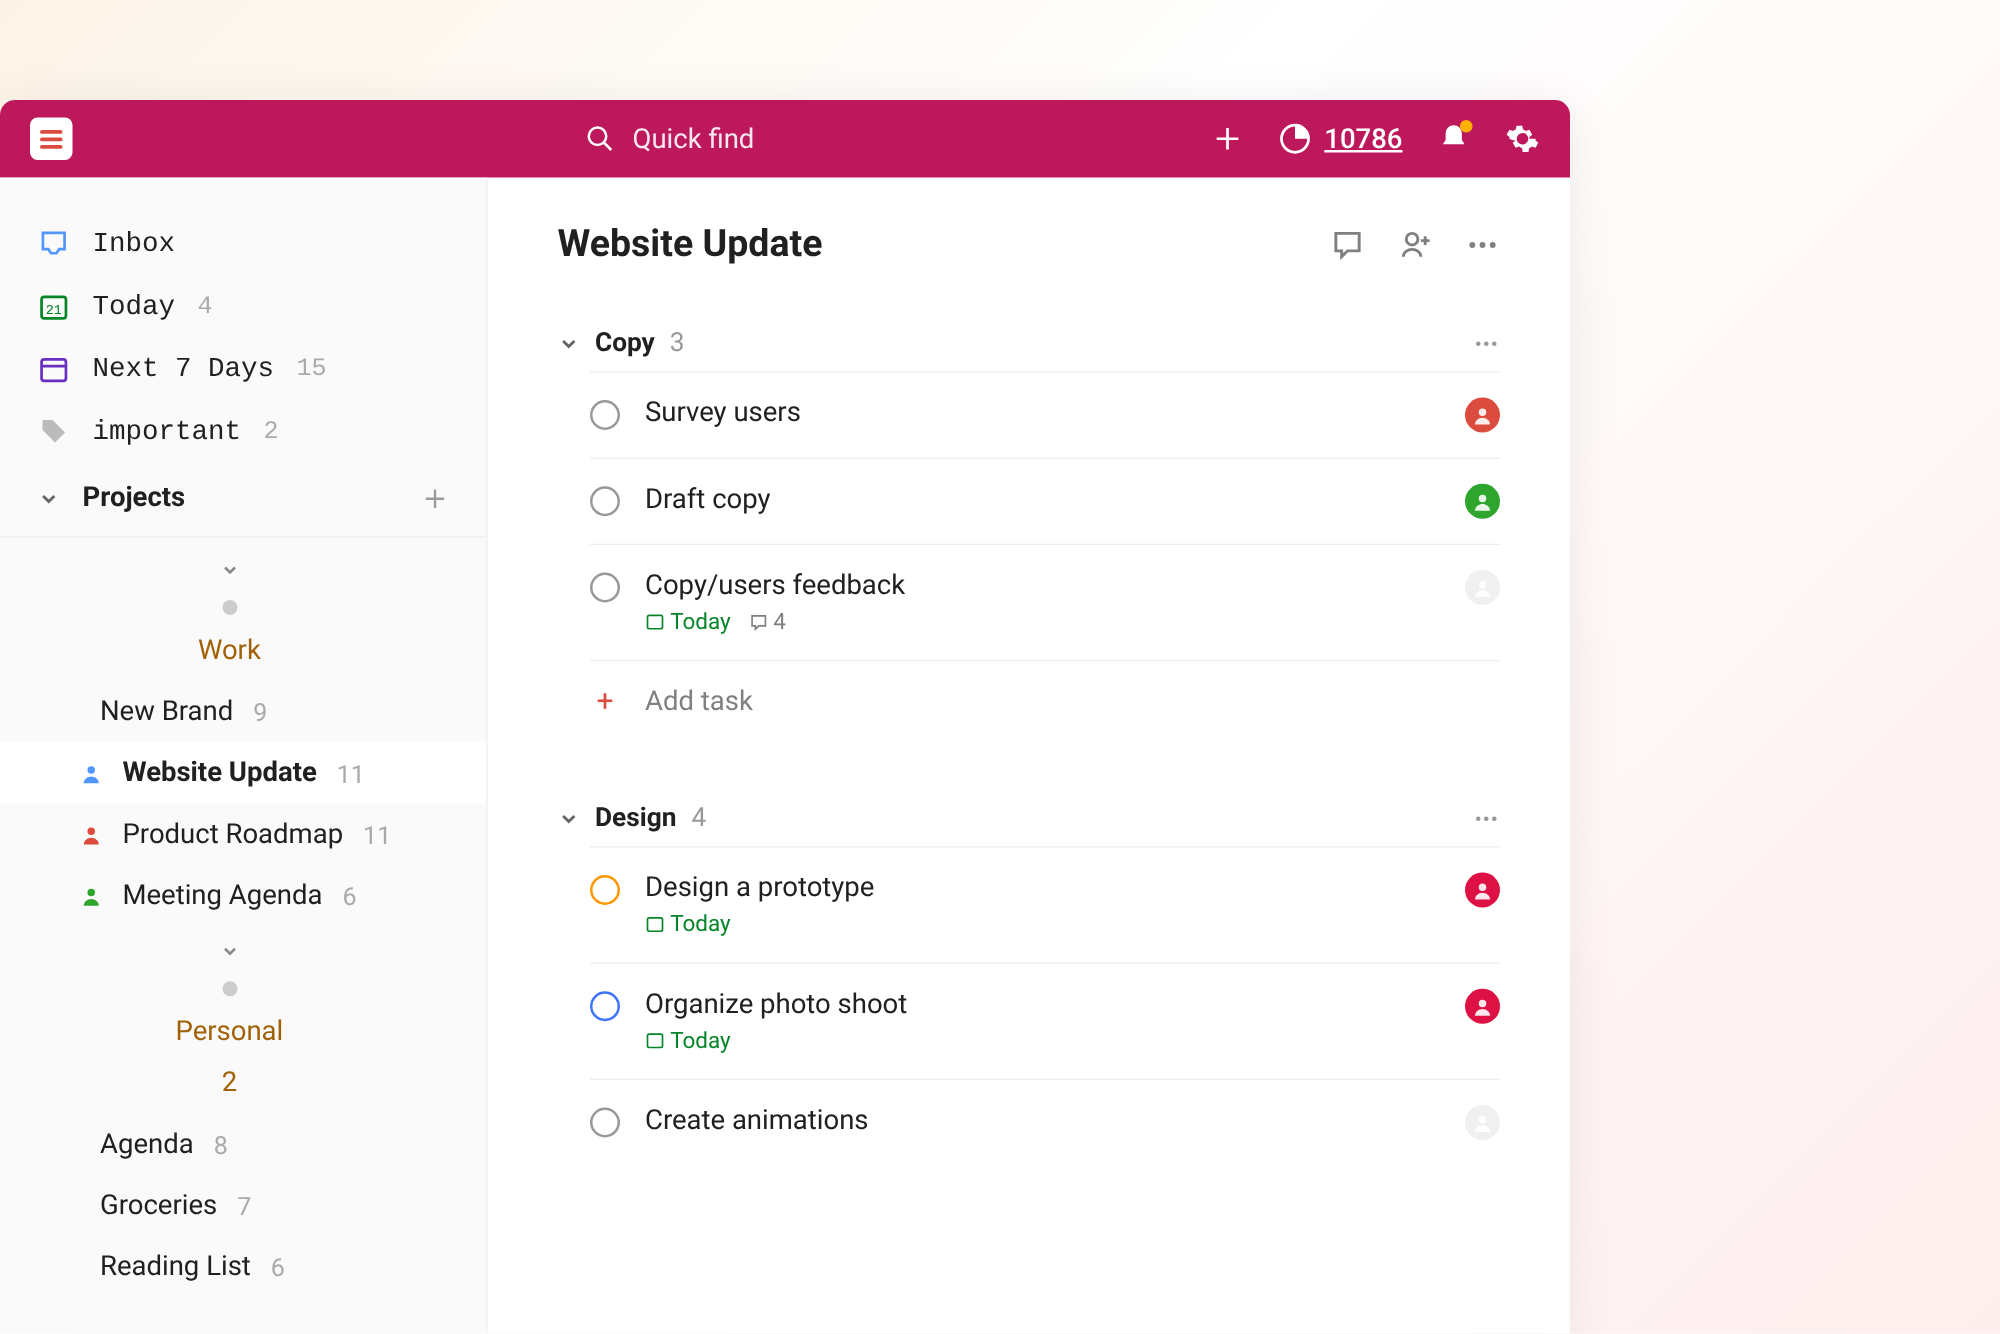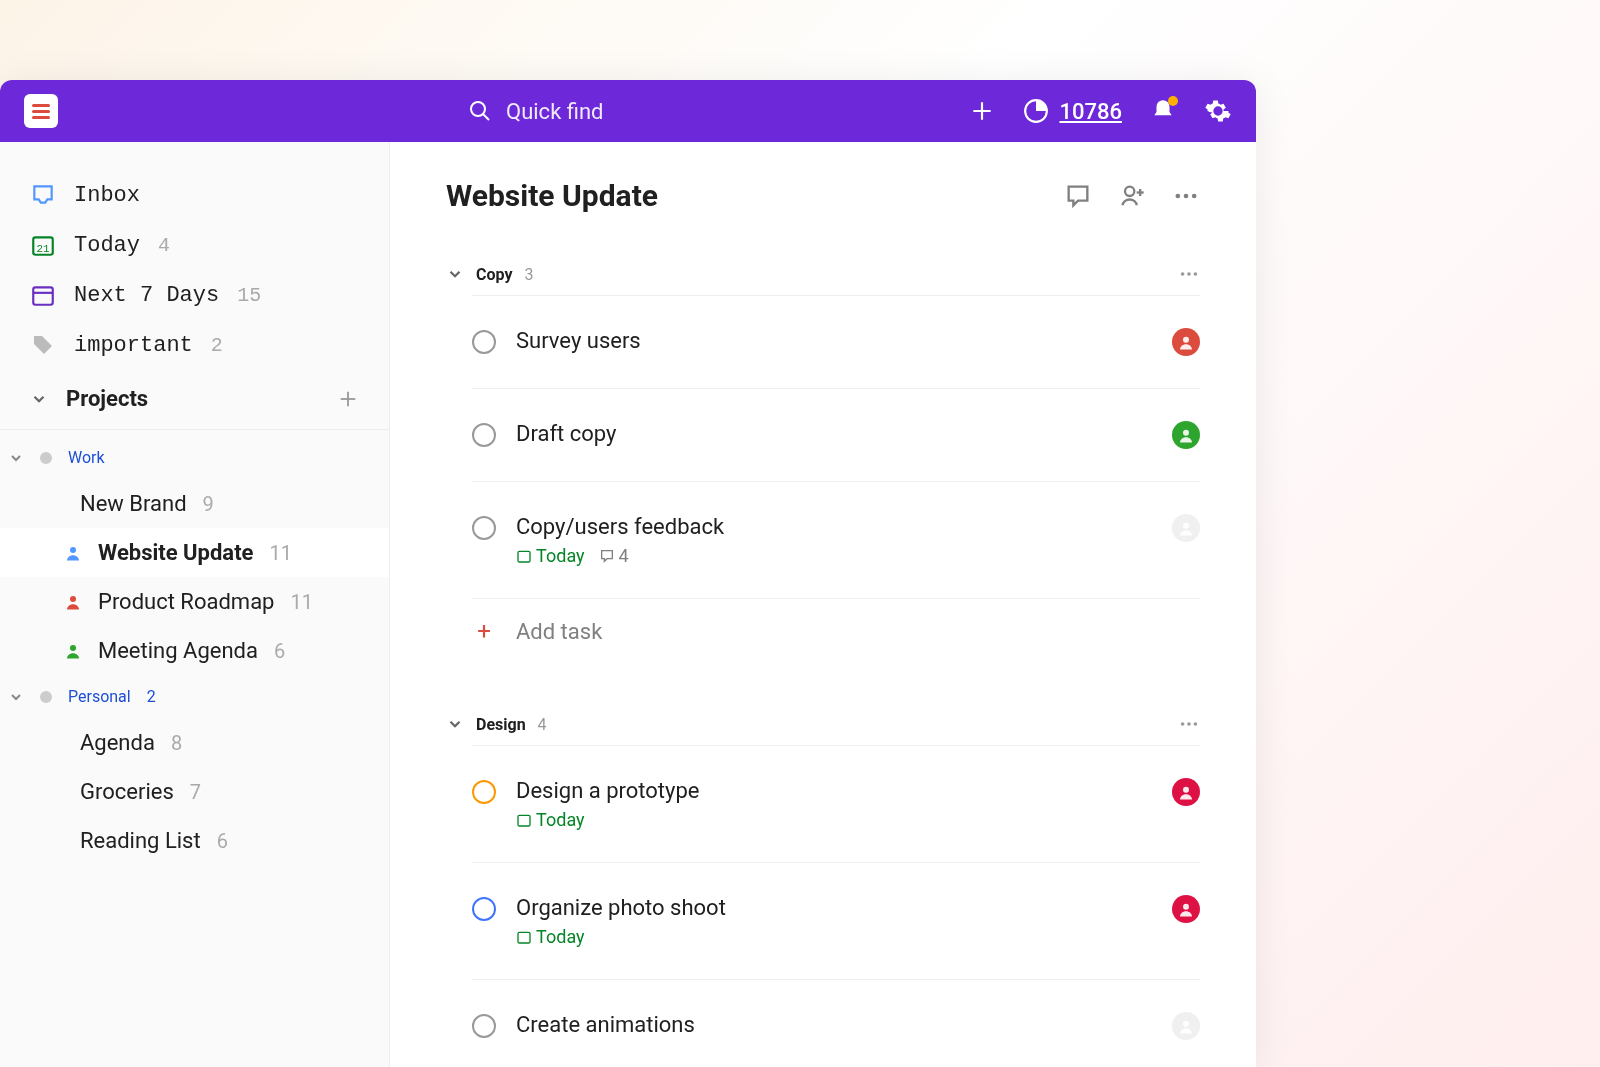--- a/index.html
+++ b/index.html
@@ -15,21 +15,21 @@
   width: 1256px;
   height: 987px;
   background: #fff;
   border-radius: 12px 12px 0 0;
   overflow: hidden;
   box-shadow: 0 4px 40px rgba(0,0,0,0.08);
   display: flex;
   flex-direction: column;
 }
 .topbar {
-  background: #6d28d9;
+  background: #be185d;
   height: 62px;
   display: flex;
   align-items: center;
   padding: 0 24px;
   color: #fff;
 }
 .logo {
   width: 34px; height: 34px; background: #fff; border-radius: 6px;
   display: flex; flex-direction: column; justify-content: center; align-items: center;
   gap: 3px; padding: 6px;
@@ -63,52 +63,52 @@
 .side-item .count { color: #aaa; font-size: 20px; }
 .side-icon { width: 26px; height: 26px; display: flex; align-items: center; justify-content: center; }
 .side-header {
   display: flex; align-items: center; padding: 16px 30px 12px 30px;
   font-size: 22px; font-weight: 700; color: #202020;
 }
 .side-header .chev { margin-right: 18px; }
 .side-header .plus-proj { margin-left: auto; color: #999; }
 .project-group {
   display: flex; align-items: center; gap: 16px;
-  padding: 12px 30px 12px 8px; font-size: 16px; color: #1d4ed8;
+  padding: 12px 30px 12px 8px; font-size: 22px; color: #a16207; flex-direction: column;
 }
 .project-group .chev { color: #888; }
 .dot { width: 12px; height: 12px; border-radius: 50%; background: #ccc; }
 .project-item {
   display: flex; align-items: center; gap: 16px;
   padding: 12px 30px 12px 64px; font-size: 22px; color: #202020; cursor: pointer;
 }
 .project-item.active { background: #fff; font-weight: 700; }
 .project-item .count { color: #aaa; font-size: 20px; font-weight: 400; }
 .divider { height: 1px; background: #eee; margin: 6px 0; }
 
 .main {
   flex: 1; padding: 36px 56px; overflow-y: auto;
 }
 .page-header { display: flex; align-items: center; margin-bottom: 40px; }
 .page-title { font-size: 30px; font-weight: 700; color: #202020; }
 .page-actions { margin-left: auto; display: flex; align-items: center; gap: 26px; color: #808080; }
 
 .section-header {
   display: flex; align-items: center; gap: 12px; padding: 10px 0;
-  font-size: 16px;
+  font-size: 21px;
 }
 .section-header .chev { color: #666; }
 .section-title { font-weight: 700; color: #202020; }
 .section-count { color: #999; }
 .section-more { margin-left: auto; color: #999; }
 
 .task-list { margin-left: 26px; }
 .task {
   display: flex; align-items: flex-start; gap: 20px;
-  padding: 32px 0; border-top: 1px solid #eee;
+  padding: 20px 0; border-top: 1px solid #eee;
 }
 .task:first-child { border-top: 1px solid #eee; }
 .checkbox {
   width: 24px; height: 24px; border: 2px solid #999; border-radius: 50%;
   flex-shrink: 0; margin-top: 2px;
 }
 .checkbox.orange { border-color: #ff9800; }
 .checkbox.blue { border-color: #4073ff; }
 .task-content { flex: 1; }
 .task-title { font-size: 22px; color: #202020; }

